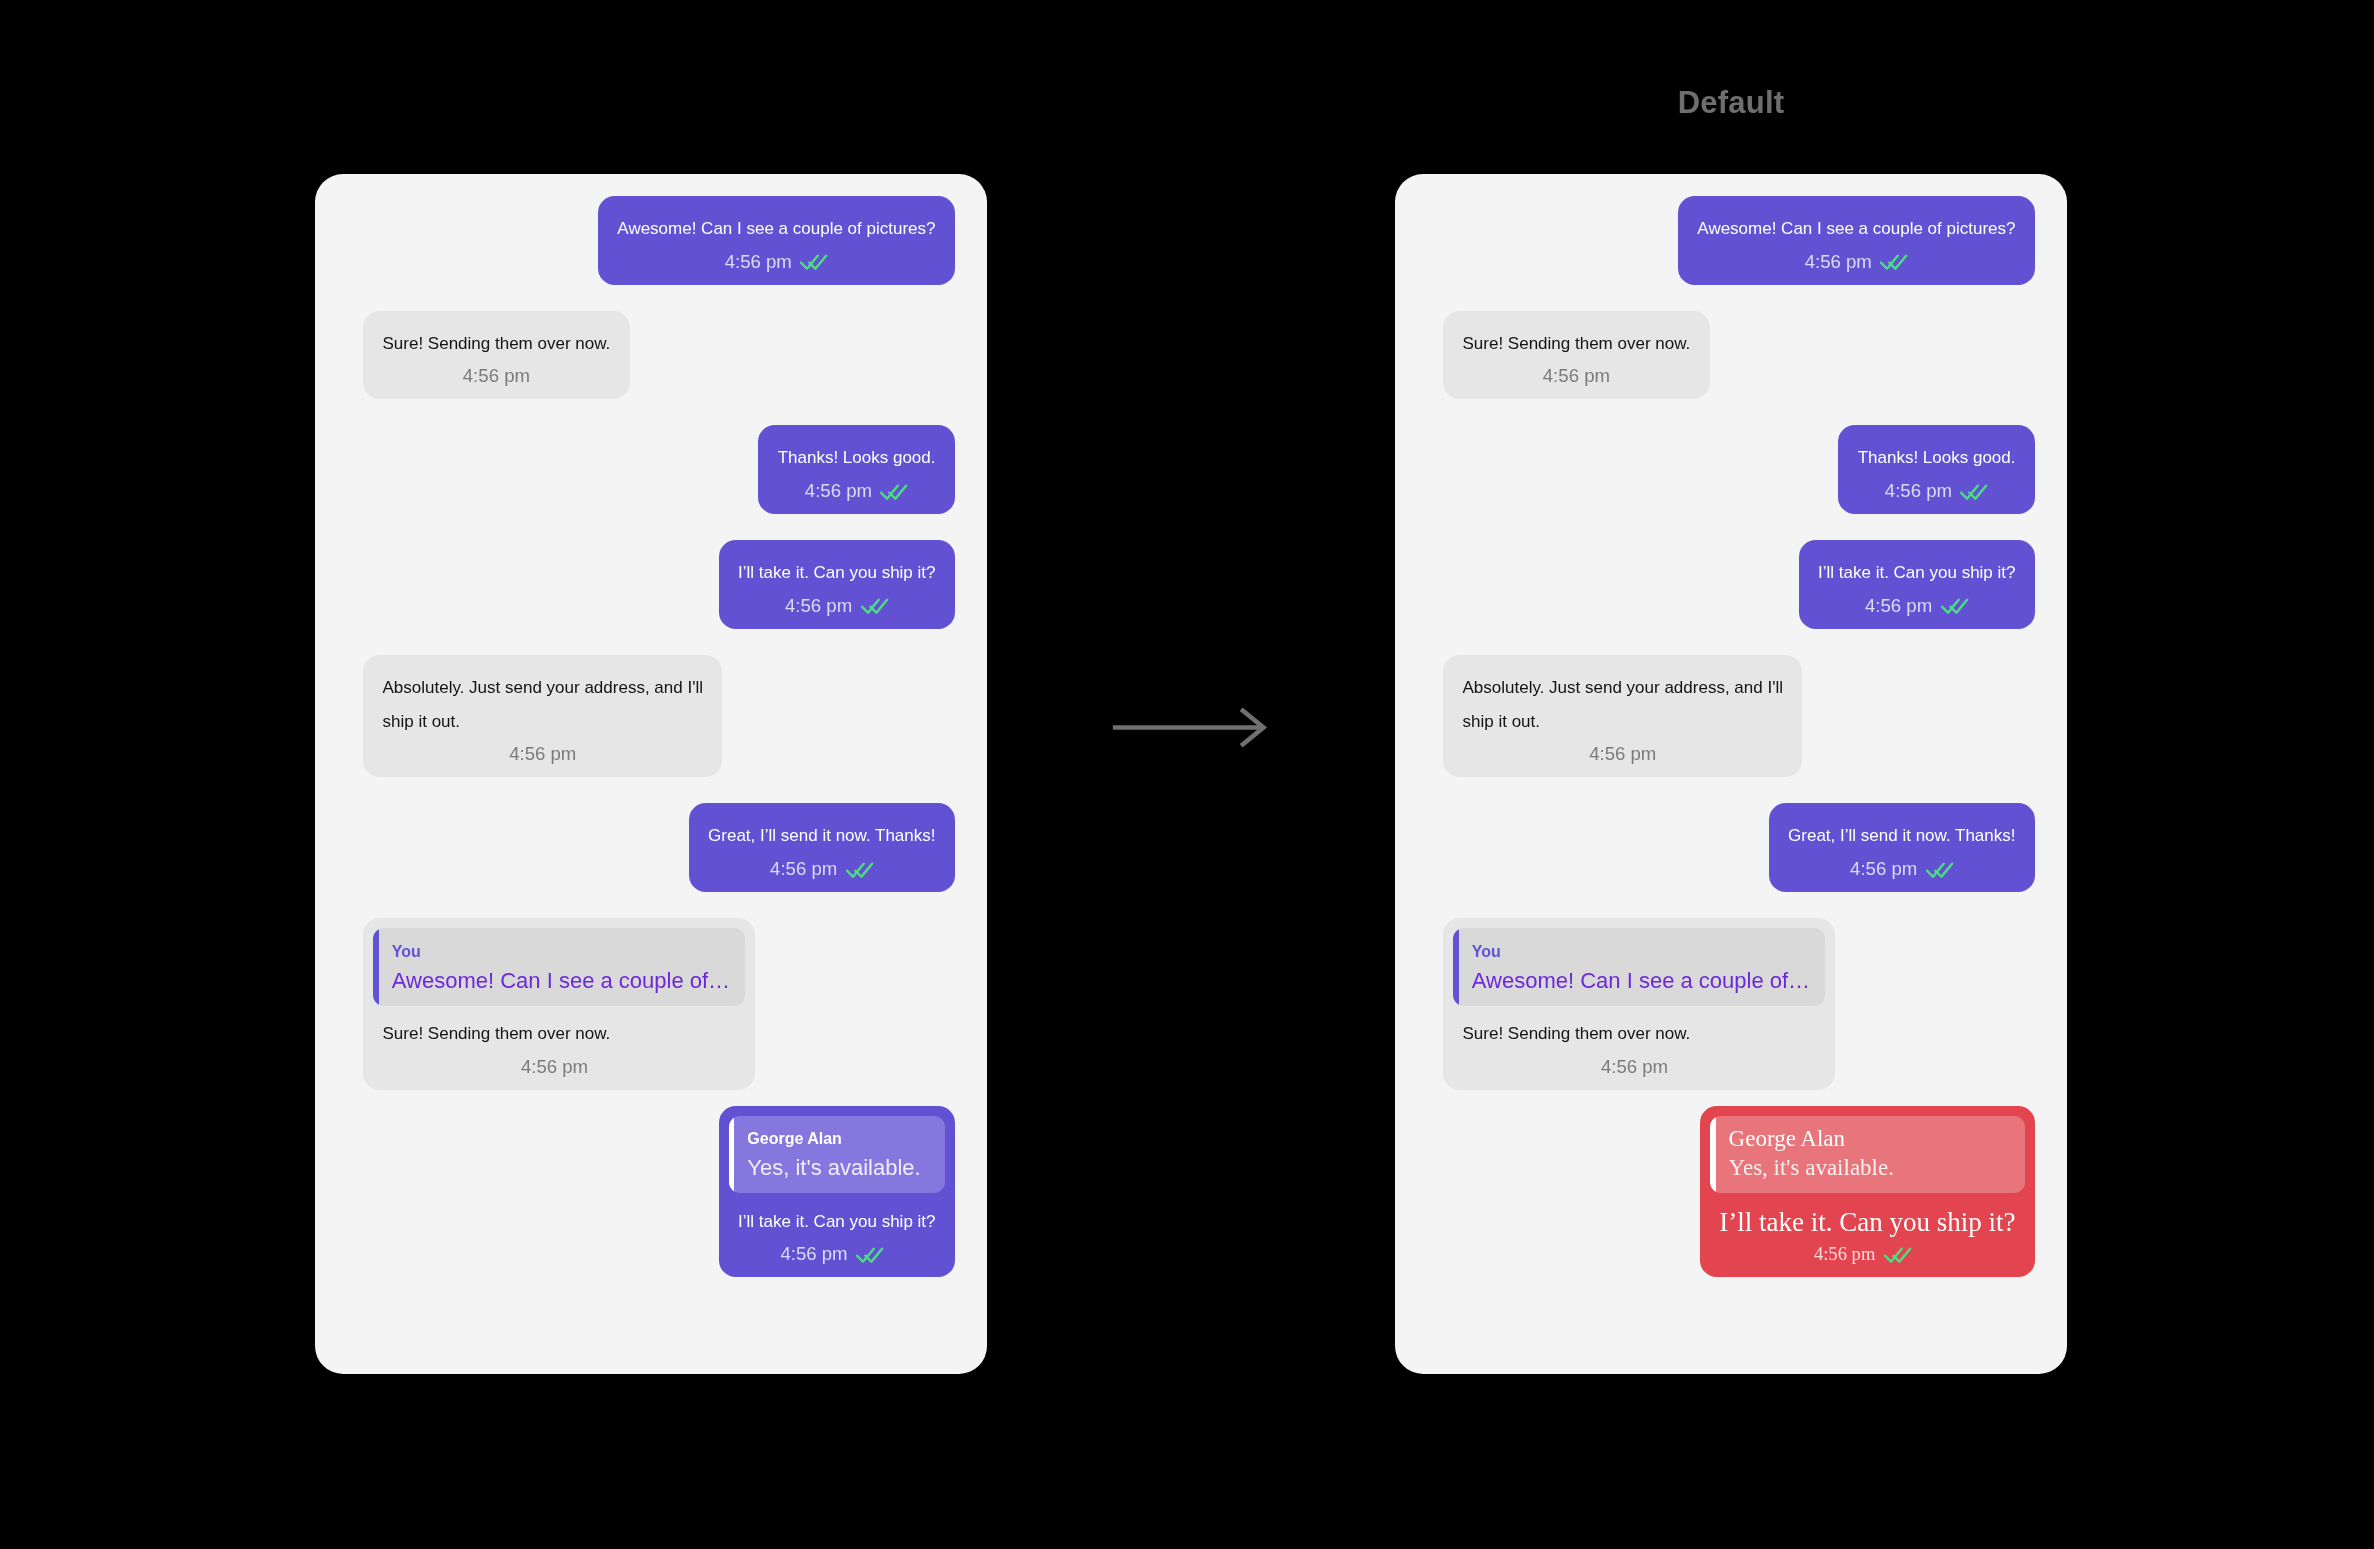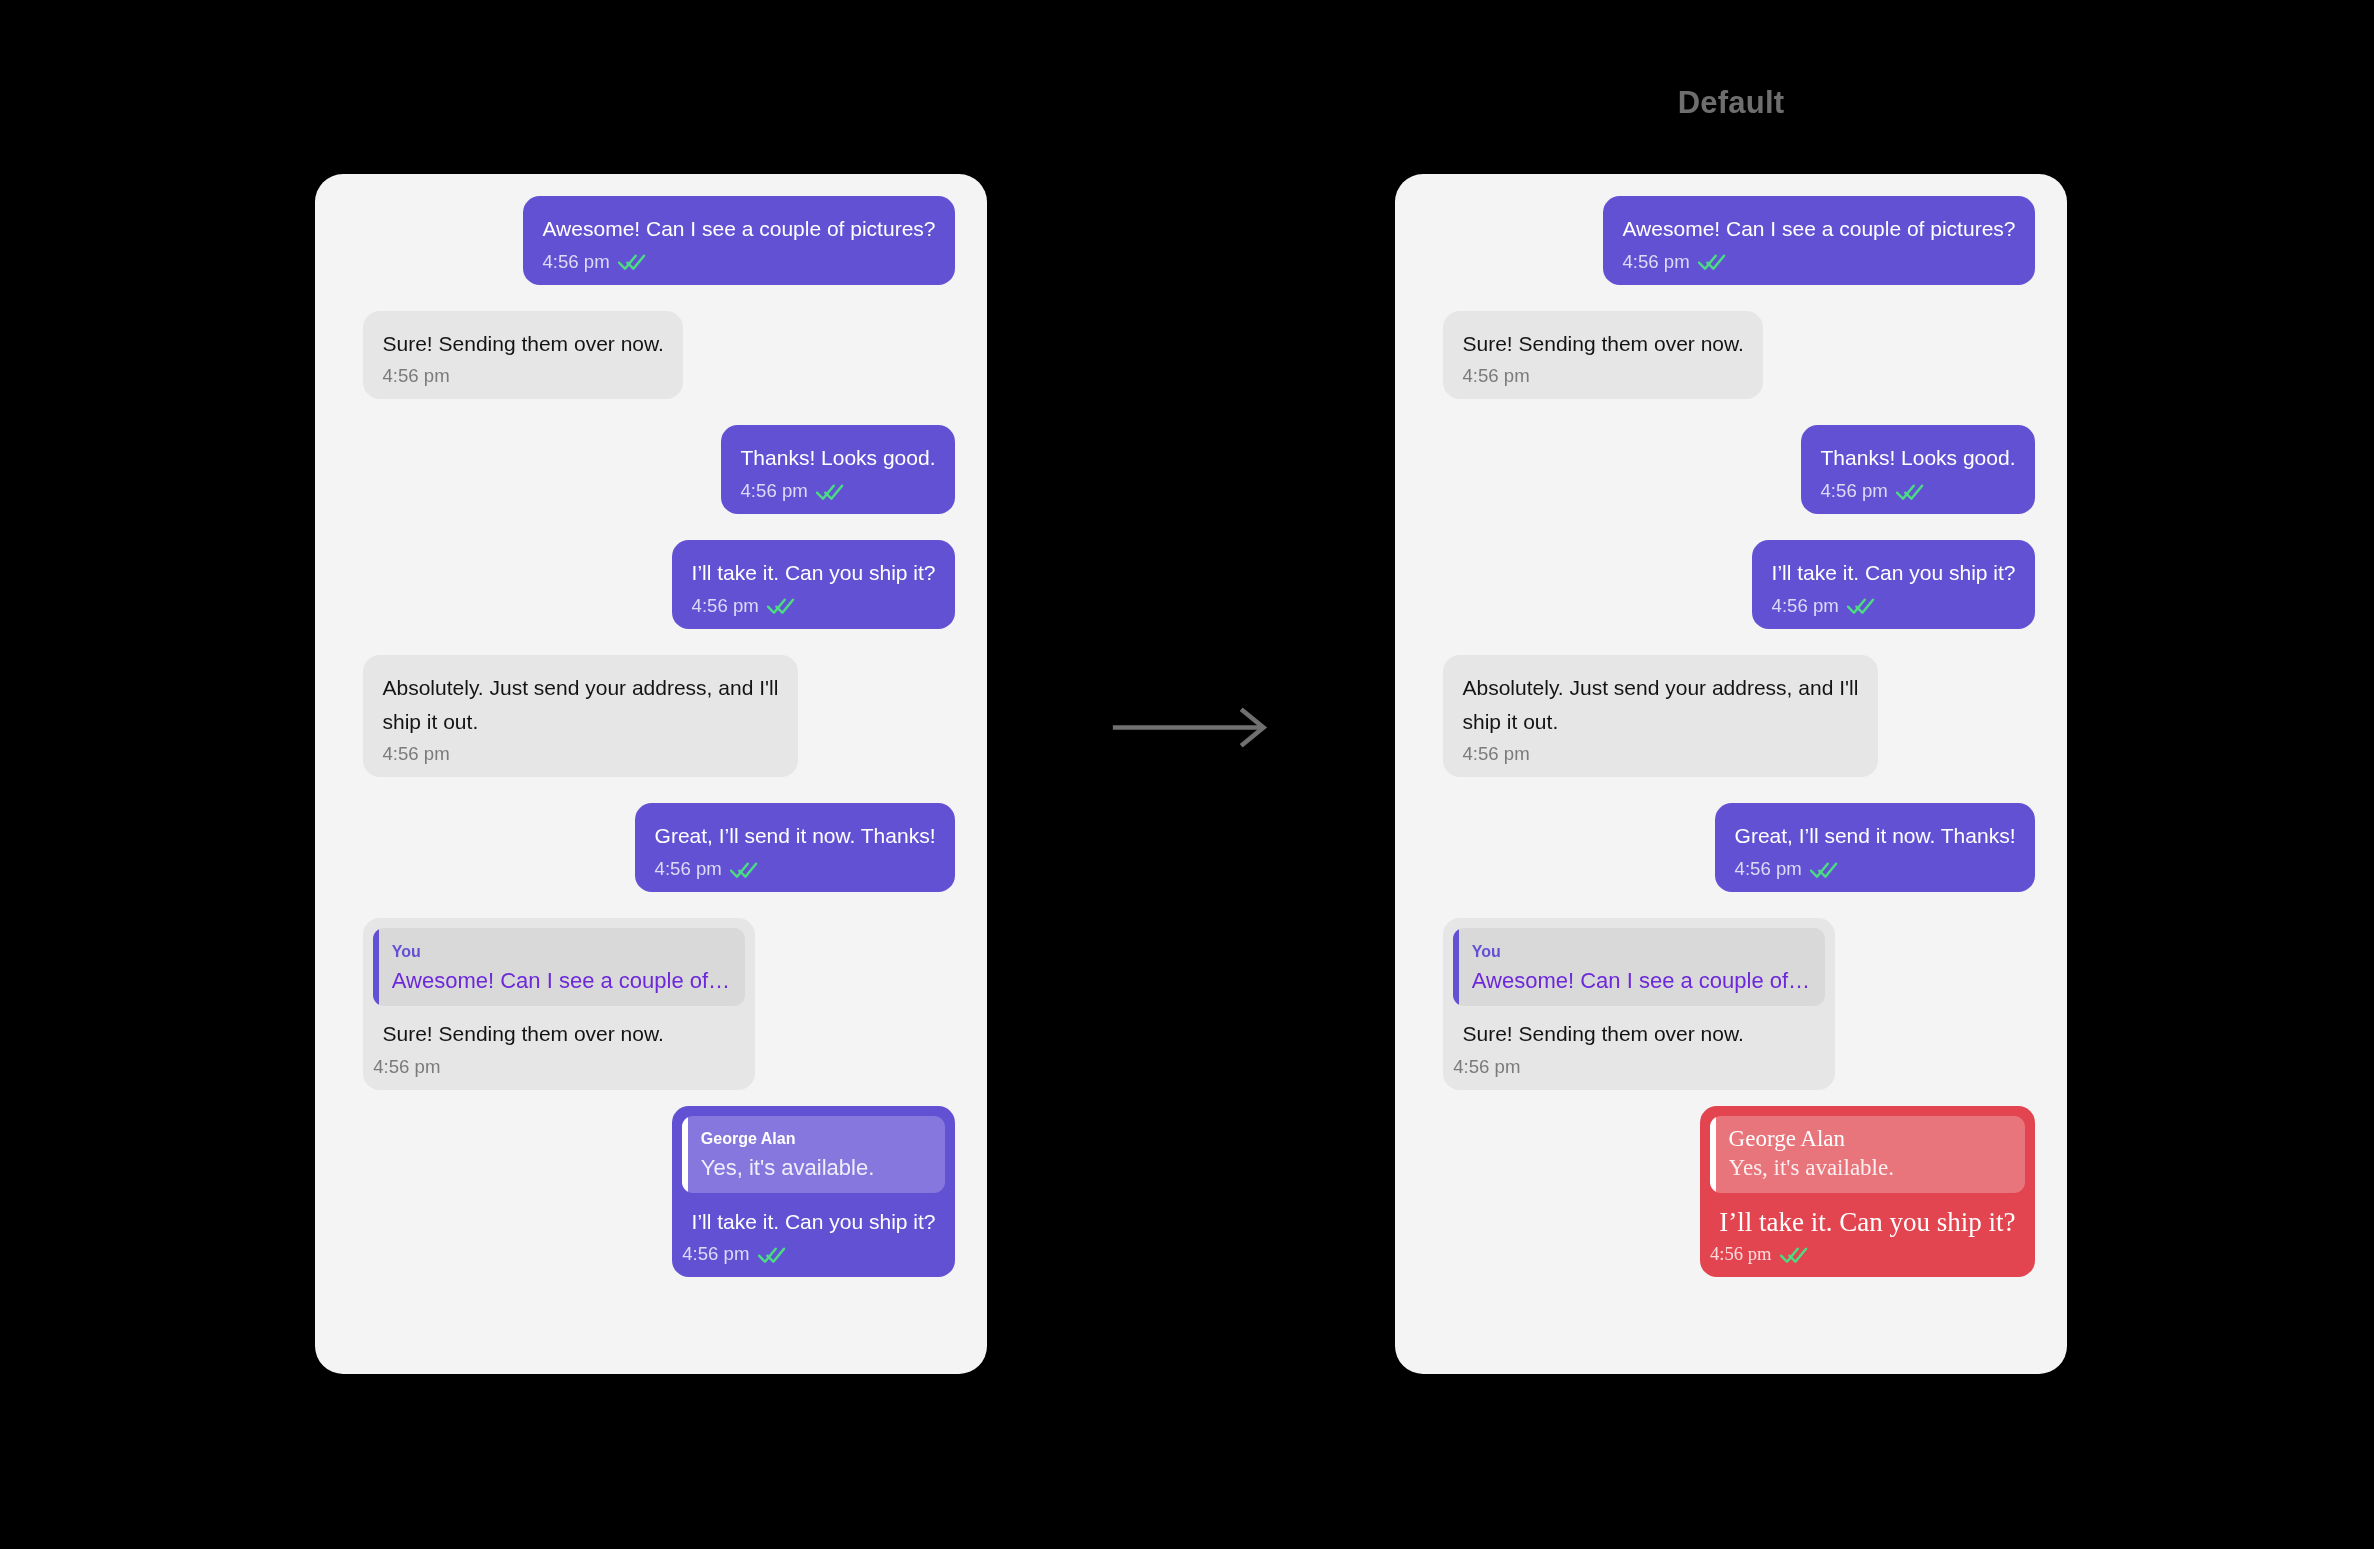--- a/index.html
+++ b/index.html
@@ -79,30 +79,30 @@
     background: #6351d4;
     color: #ffffff;
   }
   .bubble.in {
     background: #e6e6e6;
     color: #141414;
   }
   .bubble.quoted { padding: 10.2px 10.2px 11px 10.2px; }
 
   .btext {
-    font-size: 21px;
+    font-size: 17px;
     line-height: 34px;
     white-space: pre-wrap;
   }
   .bubble.quoted .btext { padding: 9.3px 9.3px 0 9.3px; }
 
   .meta {
     display: flex;
     align-items: center;
-    justify-content: flex-start;
+    justify-content: center;
     gap: 8.3px;
     margin-top: 3.7px;
     font-size: 18.6px;
     line-height: 24px;
   }
   .bubble.quoted .meta { padding-right: 9.3px; }
   .bubble.out .meta { color: #dedaf6; }
   .bubble.in  .meta { color: #7b7b7b; }
 
   .ticks { display: inline-flex; width: 28px; height: 18.6px; }

